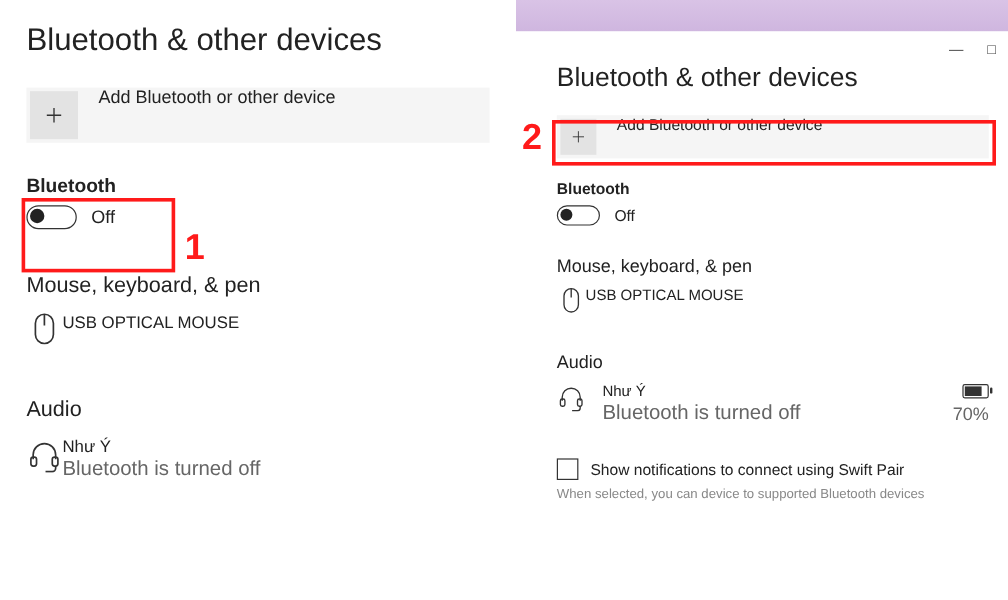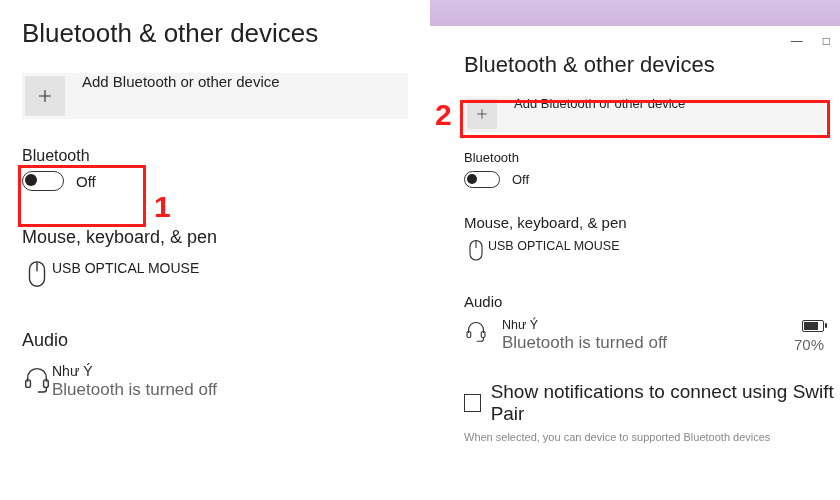--- a/index.html
+++ b/index.html
@@ -14,41 +14,41 @@
   h1.page-title.small { font-size: 22px; margin-bottom: 18px; }
   .add-row { display: flex; align-items: flex-start; background: #f5f5f5; padding: 0; height: 46px; }
   .add-row .plus-box { width: 40px; height: 40px; background: #e3e3e3; display: flex; align-items: center; justify-content: center; margin: 3px; }
   .add-row .plus-box svg { width: 18px; height: 18px; }
   .add-row .add-label { font-size: 15px; color: #222; margin-left: 14px; }
   .pane-right .add-row { height: 36px; }
   .pane-right .add-row .plus-box { width: 30px; height: 30px; margin: 3px; }
   .pane-right .add-row .plus-box svg { width: 14px; height: 14px; }
   .pane-right .add-row .add-label { font-size: 13px; }
   .bt-section { margin-top: 28px; }
-  .bt-label { font-size: 16px; color: #222; margin-bottom: 6px; }
+  .bt-label { font-size: 16px; color: #222; margin-bottom: 6px; font-weight: bold; }
   .toggle-row { display: flex; align-items: center; gap: 12px; }
   .toggle { width: 42px; height: 20px; border: 1.6px solid #333; border-radius: 12px; position: relative; }
   .toggle .knob { position: absolute; left: 2px; top: 2px; width: 12px; height: 12px; background: #222; border-radius: 50%; }
   .toggle-text { font-size: 15px; color: #222; }
   .section-head { font-size: 18px; font-weight: 400; color: #222; margin-top: 36px; margin-bottom: 12px; }
   .section-head.small { font-size: 15px; margin-top: 26px; margin-bottom: 8px; }
   .device-row { display: flex; align-items: flex-start; margin-top: 8px; }
   .device-info .name { font-size: 14px; color: #222; }
   .device-info .sub { font-size: 17px; color: #666; margin-top: 1px; }
   .mouse-icon svg, .headset-icon svg { width: 30px; height: 30px; }
   .pane-right .mouse-icon svg, .pane-right .headset-icon svg { width: 24px; height: 24px; }
   .audio-right-row { display: flex; align-items: flex-start; gap: 14px; width: 360px; }
   .battery-block { margin-left: auto; text-align: right; }
   .battery-ico { width: 22px; height: 12px; border: 1.5px solid #333; border-radius: 2px; position: relative; display: inline-block; }
   .battery-ico::after { content: ""; position: absolute; right: -4px; top: 2px; width: 2.5px; height: 5px; background: #333; border-radius: 1px; }
   .battery-fill { position: absolute; left: 1px; top: 1px; height: 8px; background: #333; }
   .battery-pct { font-size: 15px; color: #666; }
   .checkbox-row { display: flex; align-items: center; gap: 10px; margin-top: 28px; }
   .checkbox { width: 18px; height: 18px; border: 1.5px solid #333; }
-  .checkbox-label { font-size: 19px; color: #222; }
+  .checkbox-label { font-size: 13px; color: #222; }
   .hint { font-size: 11px; color: #888; margin-top: 6px; }
   
   .anno-box { position: absolute; border: 3px solid #ff1a1a; background: transparent; pointer-events: none; }
   .anno-text { position: absolute; font-size: 30px; font-weight: 700; color: #ff1a1a; pointer-events: none; }
   
   .anno-box.b1 { left: 18px; top: 165px; width: 128px; height: 62px; }
   .anno-text.t1 { left: 154px; top: 190px; }
   
   .anno-box.b2 { left: 460px; top: 100px; width: 370px; height: 38px; }
   .anno-text.t2 { left: 435px; top: 98px; }

